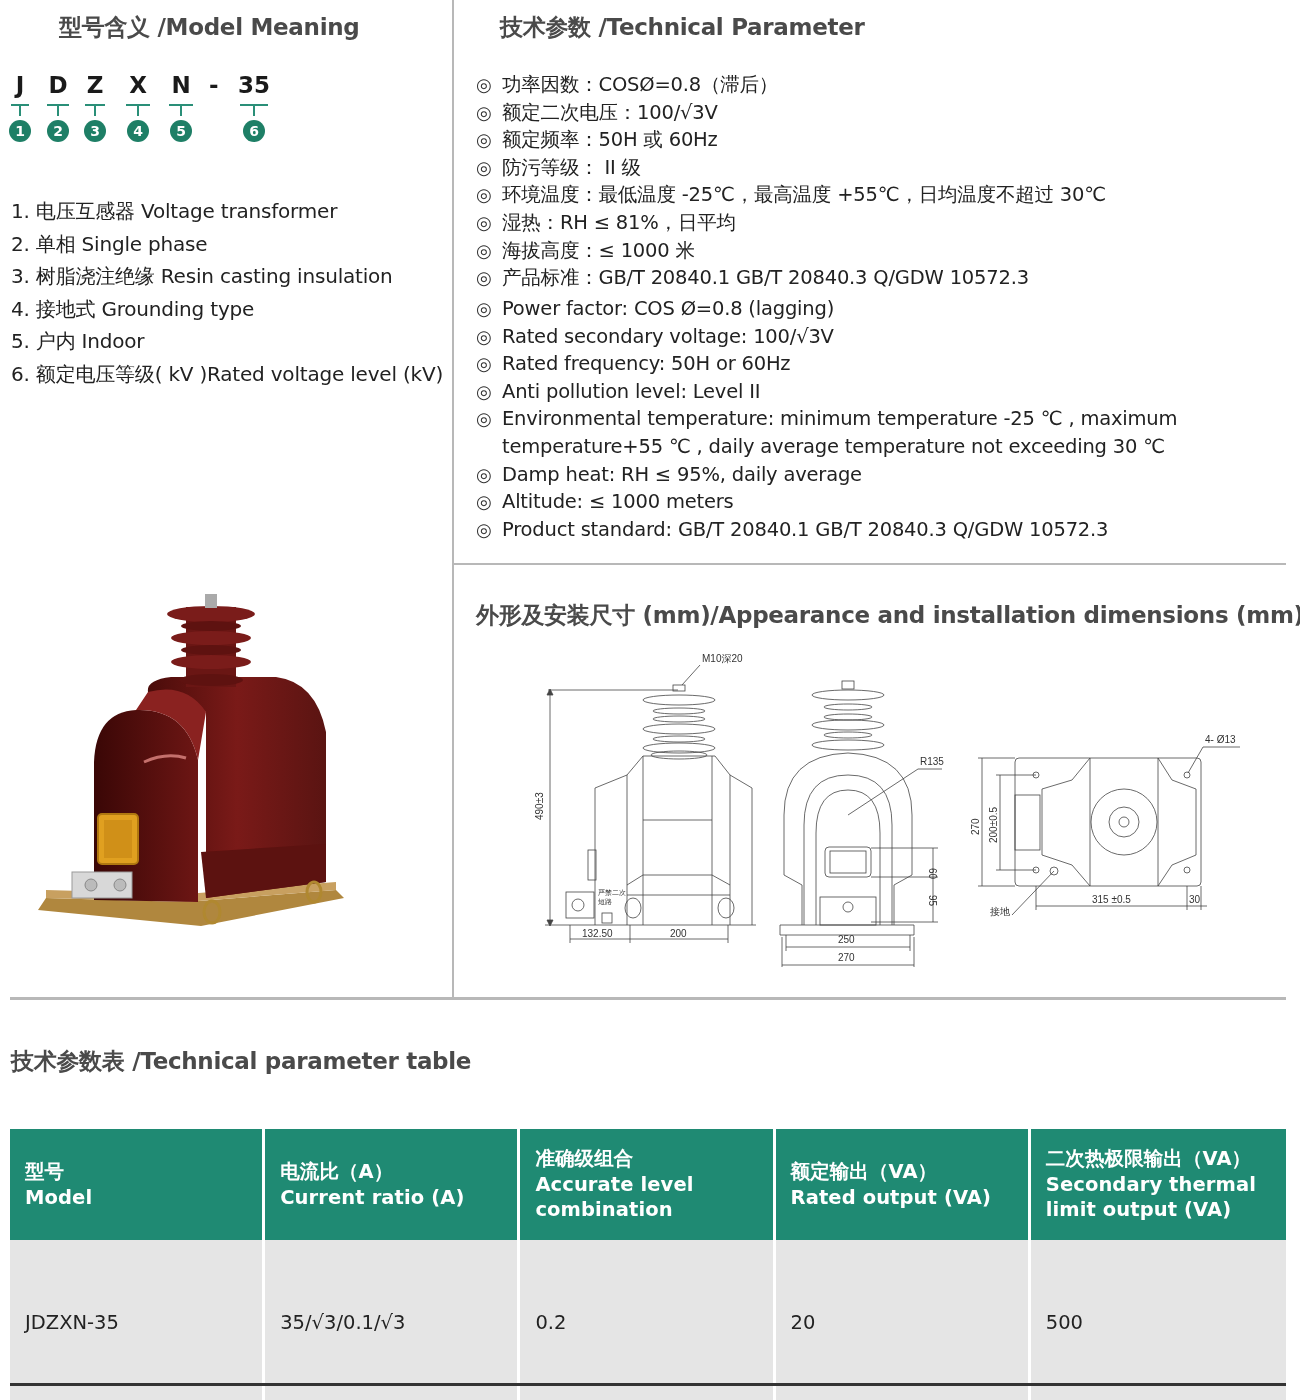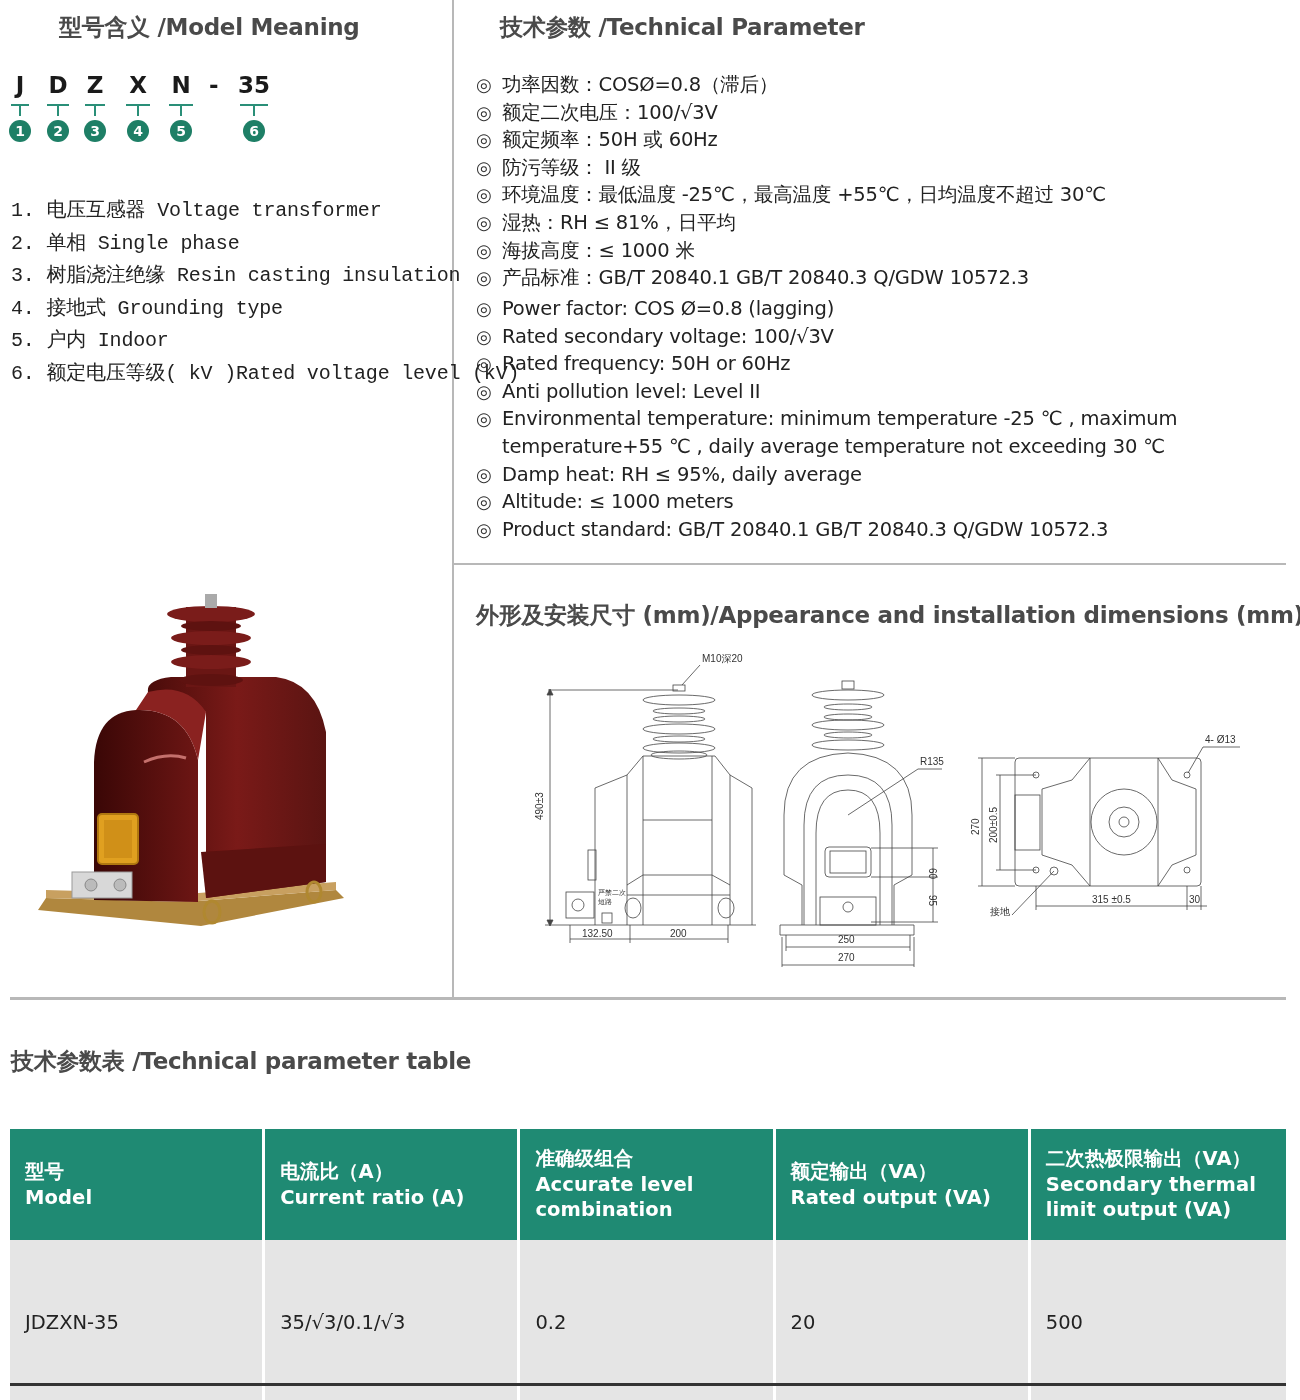--- a/index.html
+++ b/index.html
@@ -17,21 +17,21 @@
   .model-code { position: absolute; left: 0; top: 70px; width: 300px; height: 80px; }
   .code-item { position: absolute; top: 0; width: 40px; text-align: center; }
   .code-letter { display: block; font-size: 23px; font-weight: bold; color: #1a1a1a; height: 30px; line-height: 30px; }
   .code-tick { position: relative; display: block; height: 16px; margin: 4px auto 0; }
   .code-tick::before { content: ""; position: absolute; top: 0; left: 0; right: 0; height: 2px; background: #2a8f78; }
   .code-tick::after { content: ""; position: absolute; top: 0; left: 50%; margin-left: -1px; width: 2px; height: 12px; background: #2a8f78; }
   .code-badge { display: inline-block; width: 22px; height: 22px; border-radius: 50%; background: #1e7f66; color: #fff; font-size: 14px; font-weight: bold; line-height: 22px; text-align: center; }
   .code-dash { position: absolute; top: 0; font-size: 23px; font-weight: bold; color: #1a1a1a; line-height: 30px; }
 
   
-  .meaning-list { position: absolute; left: 11px; top: 195px; width: 440px; list-style: none; font-family: Liberation Mono, monospace; }
+  .meaning-list { position: absolute; left: 11px; top: 195px; width: 440px; list-style: none; }
   .meaning-list li { font-size: 20px; line-height: 32.5px; color: #222; white-space: nowrap; letter-spacing: -0.2px; }
 
   
   .param-list { position: absolute; left: 476px; list-style: none; }
   .param-list li { display: flex; font-size: 19.5px; color: #222; line-height: 27.6px; white-space: nowrap; letter-spacing: -0.2px; }
   .param-list li .bullet { width: 26px; flex: 0 0 26px; font-size: 18px; color: #333; }
   .param-list.cn { top: 71px; }
   .param-list.en { top: 295px; }
   .param-list.en li { white-space: normal; width: 760px; }
 

